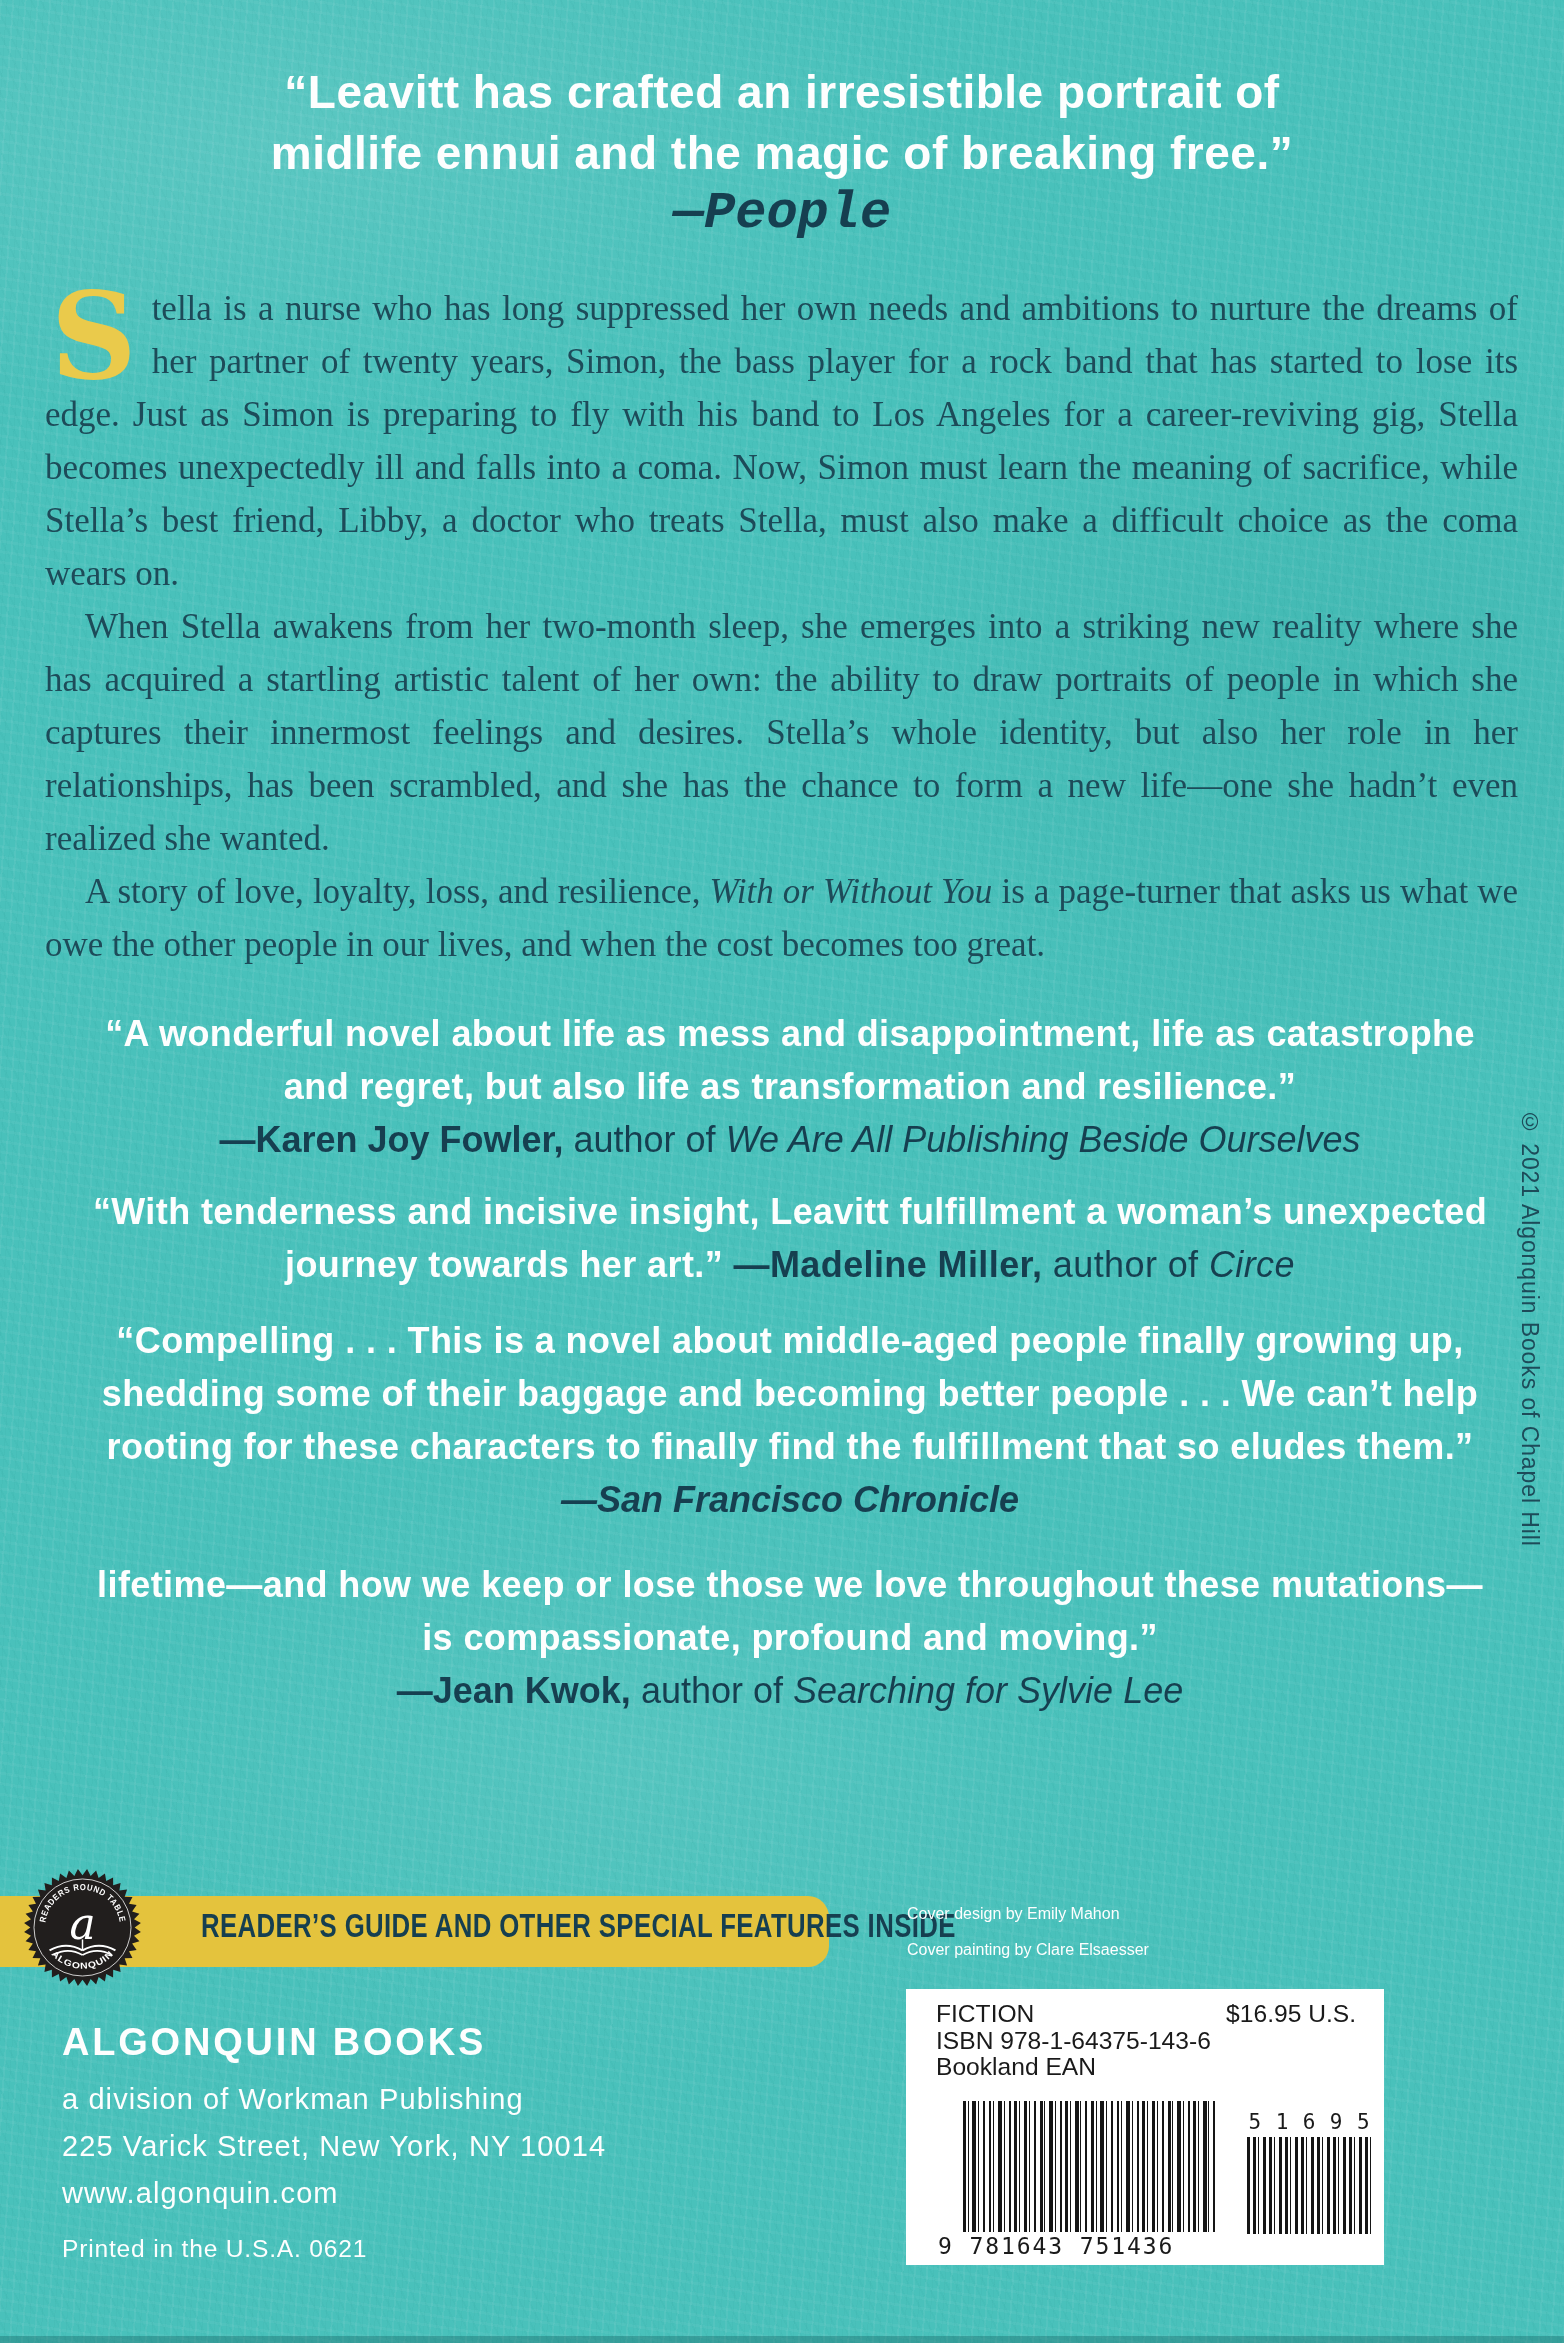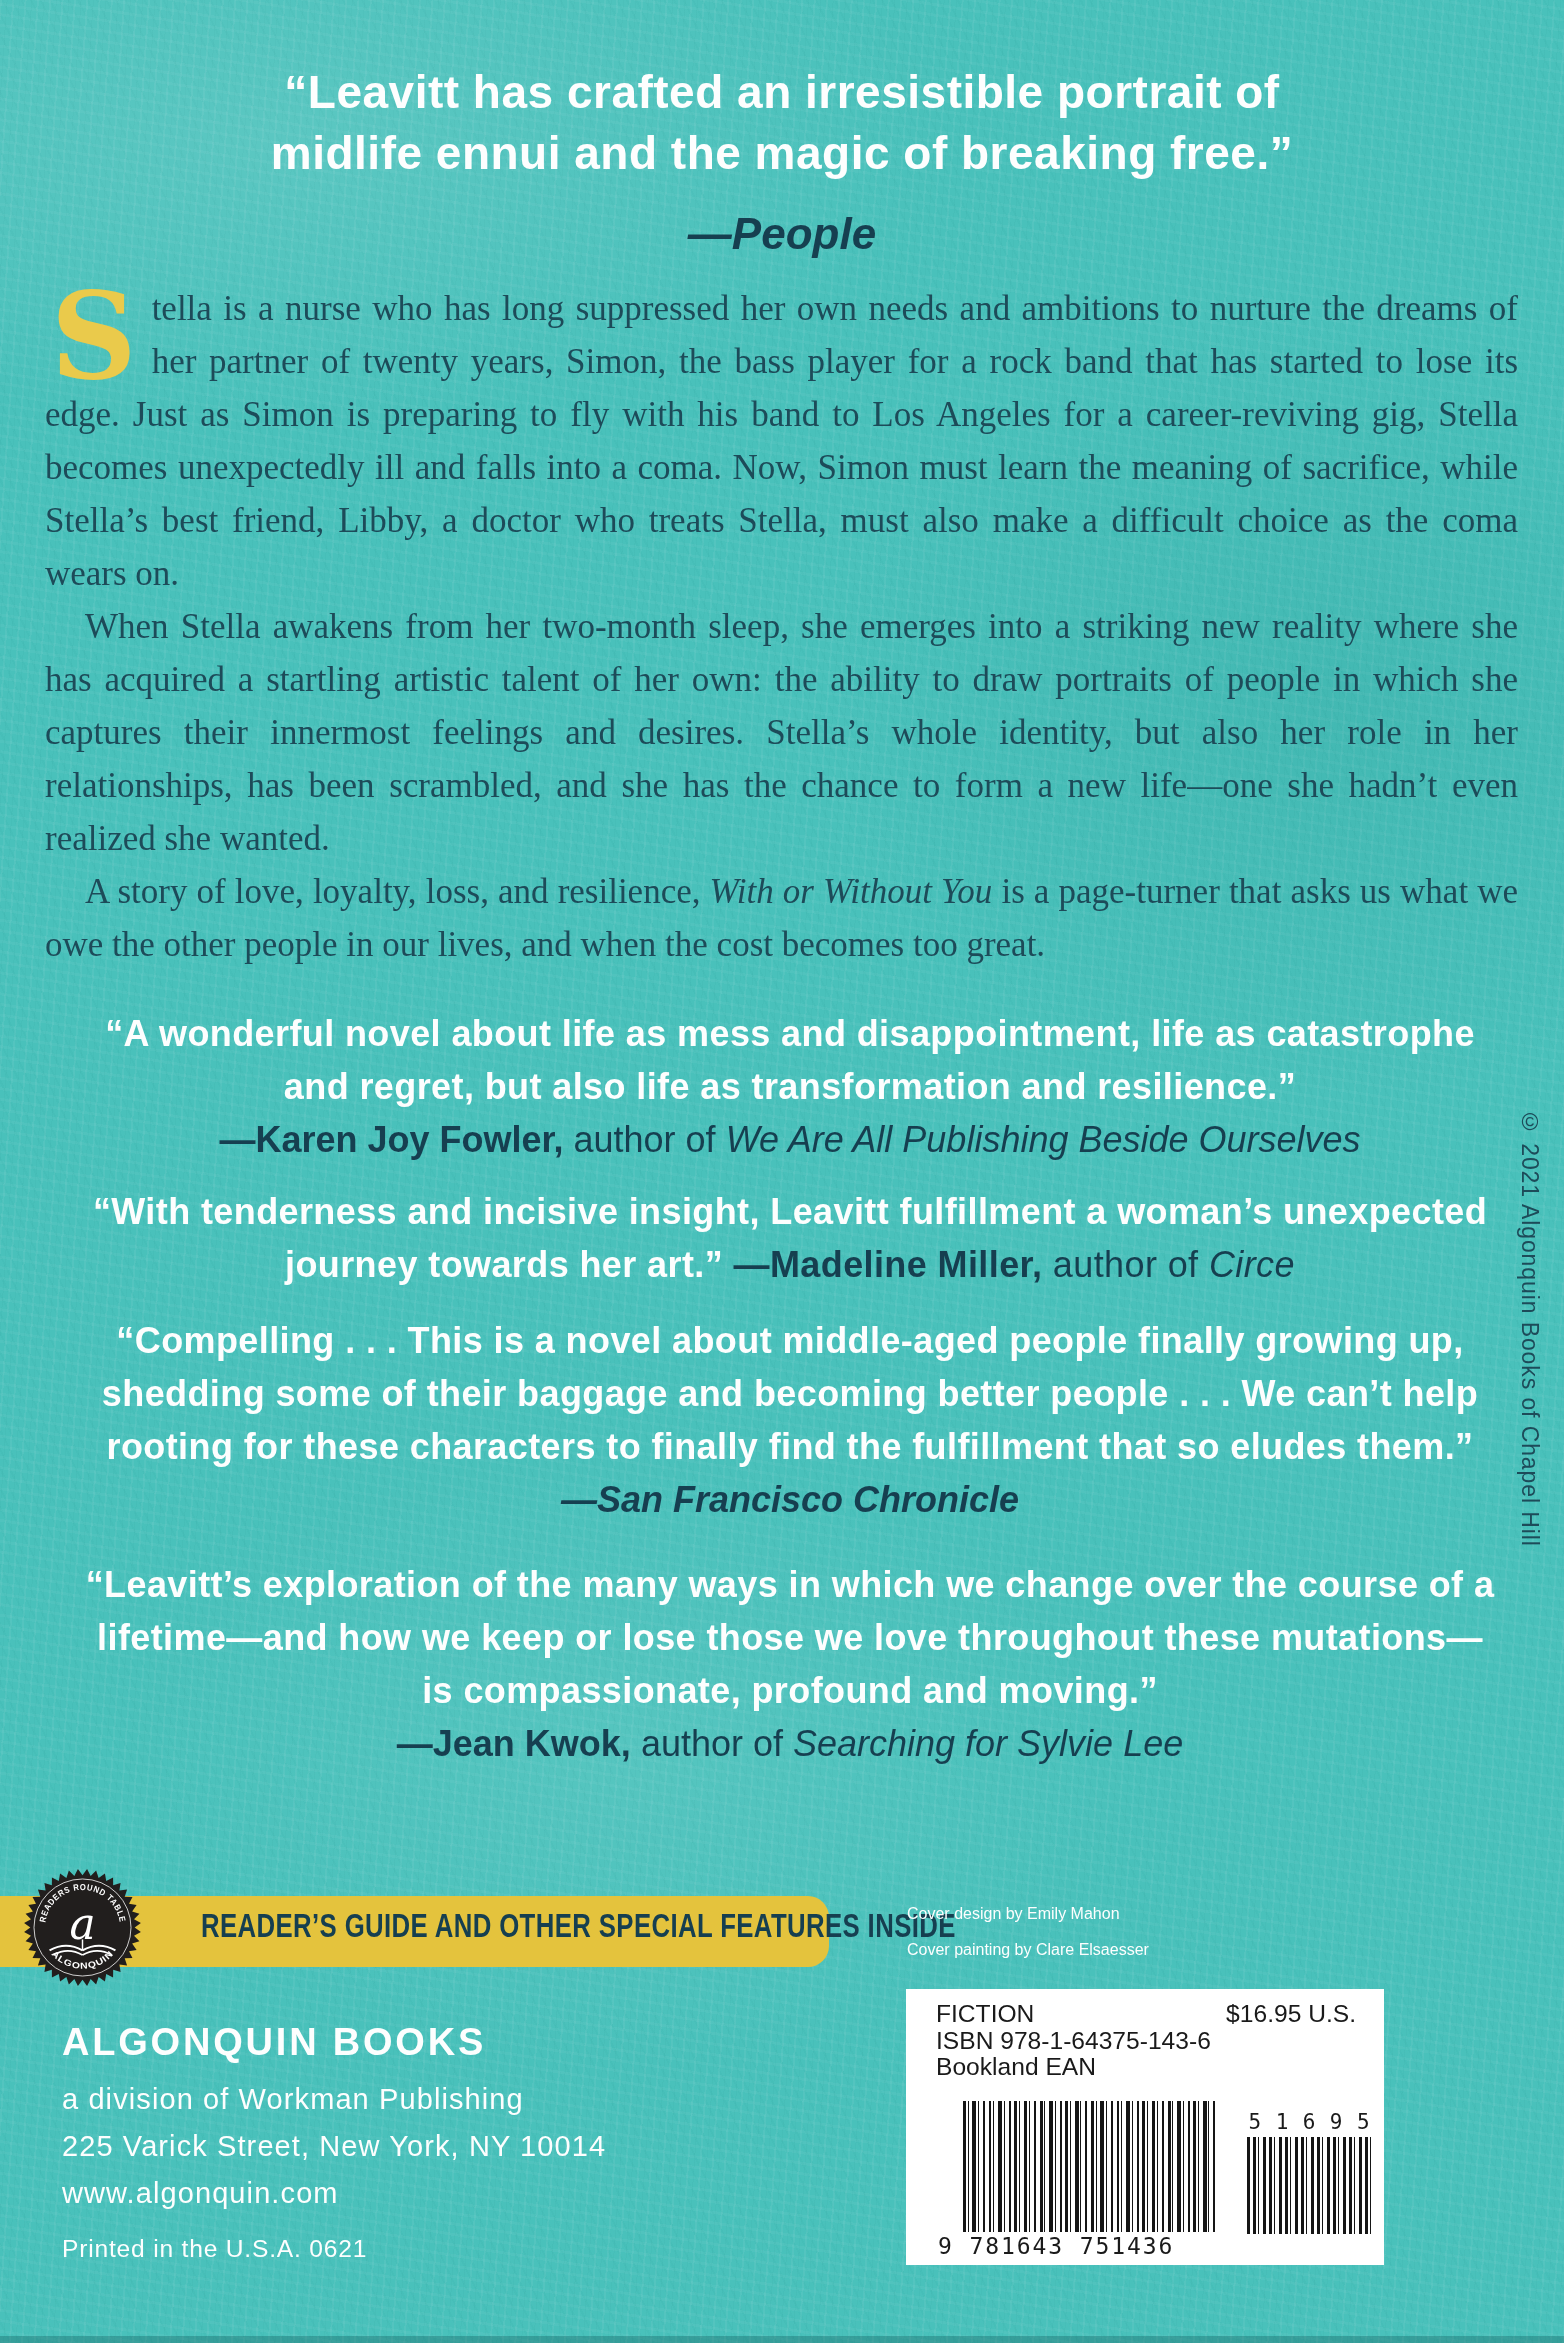--- a/index.html
+++ b/index.html
@@ -18,21 +18,21 @@
       repeating-linear-gradient(9deg, rgba(255,255,255,.04) 0 2.8px, rgba(255,255,255,0) 2.8px 10.4px),
       repeating-linear-gradient(64deg, rgba(20,140,134,.05) 0 1.9px, rgba(0,0,0,0) 1.9px 8.5px);
     font-family:"Liberation Sans", sans-serif;
   }
   .cover::after{content:""; position:absolute; left:0; right:0; bottom:0; height:6.6px; background:rgba(10,80,78,.30);}
   .abs{position:absolute;}
 
   
   .top-quote{top:62px; left:0; right:0; text-align:center;}
   .tq-line{font-size:46px; line-height:61px; font-weight:700; color:var(--white); white-space:nowrap; letter-spacing:0.5px;}
-  .tq-attr{margin-top:25px; font-size:44px; font-weight:700; font-style:italic; color:var(--ink_dark);}
+  .tq-attr{margin-top:0; font-size:52px; font-weight:700; font-style:italic; color:var(--ink_dark);font-family:Liberation Mono, monospace;}
 
   
   .synopsis{top:282px; left:45px; width:1473px; color:var(--ink);
     font-family:"Liberation Serif", serif; font-size:35px; line-height:53px; text-align:justify;}
   .synopsis p{margin:0;}
   .para.indent{text-indent:40px;}
   .dropcap{
     float:left; font-family:"DejaVu Serif", serif; font-weight:700; color:var(--drop_yellow);
     font-size:119px; line-height:97px; margin:5.7px 15px 0 5.7px;
   }
@@ -113,21 +113,20 @@
   </section>
 
   <section class="abs blurb blurb3">
     <div class="bl-line">“Compelling . . . This is a novel about middle-aged people finally growing up,</div>
     <div class="bl-line">shedding some of their baggage and becoming better people . . . We can’t help</div>
     <div class="bl-line">rooting for these characters to finally find the fulfillment that so eludes them.”</div>
     <div class="bl-attr"><span class="attr-ital">—San Francisco Chronicle</span></div>
   </section>
 
   <section class="abs blurb blurb4">
-    <div class="bl-line">“Leavitt’s exploration of the many ways in which we change over the course of a</div>
     <div class="bl-line">lifetime—and how we keep or lose those we love throughout these mutations—</div>
     <div class="bl-line">is compassionate, profound and moving.”</div>
     <div class="bl-attr"><span class="attr-name">—Jean Kwok,</span><span class="attr-mid"> author of </span><span class="attr-work">Searching for Sylvie Lee</span></div>
   </section>
 
   <div class="abs banner">
     <span class="banner-label">READER’S GUIDE AND OTHER SPECIAL FEATURES INSIDE</span>
   </div>
 
   <svg class="abs badge" width="119" height="119" viewBox="0 0 130 130">

